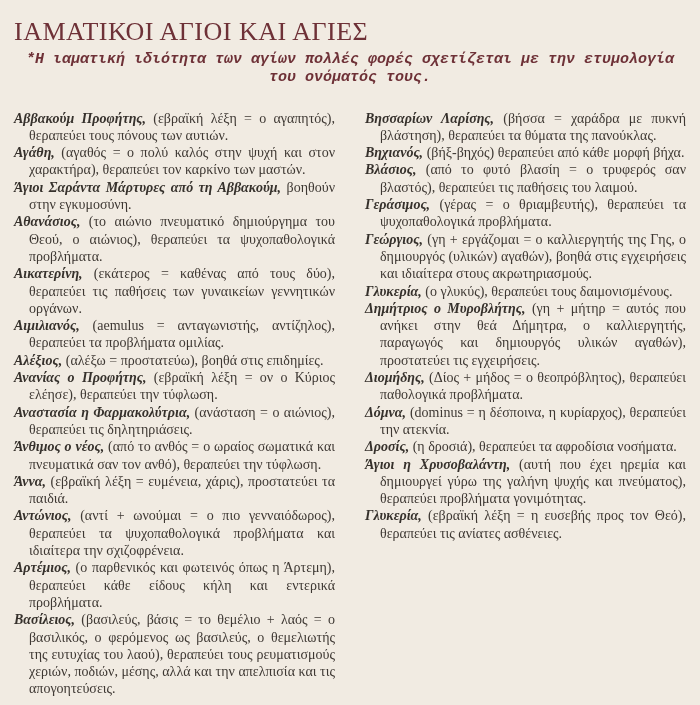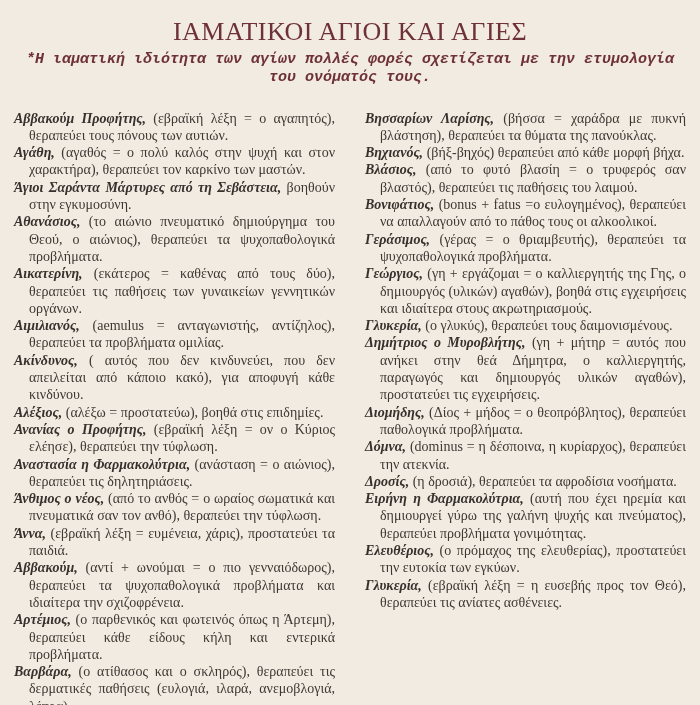--- a/index.html
+++ b/index.html
@@ -14,21 +14,20 @@
     overflow: hidden;
   }
   .page {
     box-sizing: border-box;
     width: 700px;
     height: 705px;
     padding: 18px 14px 14px 14px;
   }
   .doc-title {
     margin: 0;
-    text-align: center;
     font-size: 26px;
     font-weight: normal;
     letter-spacing: 0.5px;
     color: #6e3137;
     line-height: 1.1;
     font-family: Liberation Serif, serif;
   }
   .doc-subtitle {
     margin: 4px 0 0 0;
     text-align: center;
@@ -69,45 +68,41 @@
 </head>
 <body>
 
 <div class="page">
   <h1 class="doc-title">ΙΑΜΑΤΙΚΟΙ ΑΓΙΟΙ ΚΑΙ ΑΓΙΕΣ</h1>
   <p class="doc-subtitle">*Η ιαματική ιδιότητα των αγίων πολλές φορές σχετίζεται με την ετυμολογία του ονόματός τους.</p>
   <div class="columns">
     <div class="column">
         <p class="entry"><span class="saint-name">Αββακούμ Προφήτης,</span><span class="saint-desc"> (εβραϊκή λέξη = ο αγαπητός), θεραπεύει τους πόνους των αυτιών.</span></p>
         <p class="entry"><span class="saint-name">Αγάθη,</span><span class="saint-desc"> (αγαθός = ο πολύ καλός στην ψυχή και στον χαρακτήρα), θεραπεύει τον καρκίνο των μαστών.</span></p>
-        <p class="entry"><span class="saint-name">Άγιοι Σαράντα Μάρτυρες από τη Σεβάστεια,</span><span class="saint-desc"> βοηθούν στην εγκυμοσύνη.</span></p>
+        <p class="entry"><span class="saint-name">Άγιοι Σαράντα Μάρτυρες από τη Αββακούμ,</span><span class="saint-desc"> βοηθούν στην εγκυμοσύνη.</span></p>
         <p class="entry"><span class="saint-name">Αθανάσιος,</span><span class="saint-desc"> (το αιώνιο πνευματικό δημιούργημα του Θεού, ο αιώνιος), θεραπεύει τα ψυχοπαθολογικά προβλήματα.</span></p>
         <p class="entry"><span class="saint-name">Αικατερίνη,</span><span class="saint-desc"> (εκάτερος = καθένας από τους δύο), θεραπεύει τις παθήσεις των γυναικείων γεννητικών οργάνων.</span></p>
         <p class="entry"><span class="saint-name">Αιμιλιανός,</span><span class="saint-desc"> (aemulus = ανταγωνιστής, αντίζηλος), θεραπεύει τα προβλήματα ομιλίας.</span></p>
-        <p class="entry"><span class="saint-name">Ακίνδυνος,</span><span class="saint-desc"> ( αυτός που δεν κινδυνεύει, που δεν απειλείται από κάποιο κακό), για αποφυγή κάθε κινδύνου.</span></p>
         <p class="entry"><span class="saint-name">Αλέξιος,</span><span class="saint-desc"> (αλέξω = προστατεύω), βοηθά στις επιδημίες.</span></p>
         <p class="entry"><span class="saint-name">Ανανίας ο Προφήτης,</span><span class="saint-desc"> (εβραϊκή λέξη = ον ο Κύριος ελέησε), θεραπεύει την τύφλωση.</span></p>
         <p class="entry"><span class="saint-name">Αναστασία η Φαρμακολύτρια,</span><span class="saint-desc"> (ανάσταση = ο αιώνιος), θεραπεύει τις δηλητηριάσεις.</span></p>
         <p class="entry"><span class="saint-name">Άνθιμος ο νέος,</span><span class="saint-desc"> (από το ανθός = ο ωραίος σωματικά και πνευματικά σαν τον ανθό), θεραπεύει την τύφλωση.</span></p>
         <p class="entry"><span class="saint-name">Άννα,</span><span class="saint-desc"> (εβραϊκή λέξη = ευμένεια, χάρις), προστατεύει τα παιδιά.</span></p>
-        <p class="entry"><span class="saint-name">Αββακούμ,</span><span class="saint-desc"> (αντί + ωνούμαι = ο πιο γενναιόδωρος), θεραπεύει τα ψυχοπαθολογικά προβλήματα και ιδιαίτερα την σχιζοφρένεια.</span></p>
+        <p class="entry"><span class="saint-name">Αντώνιος,</span><span class="saint-desc"> (αντί + ωνούμαι = ο πιο γενναιόδωρος), θεραπεύει τα ψυχοπαθολογικά προβλήματα και ιδιαίτερα την σχιζοφρένεια.</span></p>
         <p class="entry"><span class="saint-name">Αρτέμιος,</span><span class="saint-desc"> (ο παρθενικός και φωτεινός όπως η Άρτεμη), θεραπεύει κάθε είδους κήλη και εντερικά προβλήματα.</span></p>
-        <p class="entry"><span class="saint-name">Βαρβάρα,</span><span class="saint-desc"> (ο ατίθασος και ο σκληρός), θεραπεύει τις δερματικές παθήσεις (ευλογιά, ιλαρά, ανεμοβλογιά, λέπρα).</span></p>
         <p class="entry"><span class="saint-name">Βασίλειος,</span><span class="saint-desc"> (βασιλεύς, βάσις = το θεμέλιο + λαός = ο βασιλικός, ο φερόμενος ως βασιλεύς, ο θεμελιωτής της ευτυχίας του λαού), θεραπεύει τους ρευματισμούς χεριών, ποδιών, μέσης, αλλά και την απελπισία και τις απογοητεύσεις.</span></p>
       </div>
     <div class="column">
         <p class="entry"><span class="saint-name">Βησσαρίων Λαρίσης,</span><span class="saint-desc"> (βήσσα = χαράδρα με πυκνή βλάστηση), θεραπεύει τα θύματα της πανούκλας.</span></p>
         <p class="entry"><span class="saint-name">Βηχιανός,</span><span class="saint-desc"> (βήξ-βηχός) θεραπεύει από κάθε μορφή βήχα.</span></p>
         <p class="entry"><span class="saint-name">Βλάσιος,</span><span class="saint-desc"> (από το φυτό βλασίη = ο τρυφερός σαν βλαστός), θεραπεύει τις παθήσεις του λαιμού.</span></p>
-        <p class="entry"><span class="saint-name">Βονιφάτιος,</span><span class="saint-desc"> (bonus + fatus =ο ευλογημένος), θεραπεύει να απαλλαγούν από το πάθος τους οι αλκοολικοί.</span></p>
         <p class="entry"><span class="saint-name">Γεράσιμος,</span><span class="saint-desc"> (γέρας = ο θριαμβευτής), θεραπεύει τα ψυχοπαθολογικά προβλήματα.</span></p>
         <p class="entry"><span class="saint-name">Γεώργιος,</span><span class="saint-desc"> (γη + εργάζομαι = ο καλλιεργητής της Γης, ο δημιουργός (υλικών) αγαθών), βοηθά στις εγχειρήσεις και ιδιαίτερα στους ακρωτηριασμούς.</span></p>
         <p class="entry"><span class="saint-name">Γλυκερία,</span><span class="saint-desc"> (ο γλυκύς), θεραπεύει τους δαιμονισμένους.</span></p>
         <p class="entry"><span class="saint-name">Δημήτριος ο Μυροβλήτης,</span><span class="saint-desc"> (γη + μήτηρ = αυτός που ανήκει στην θεά Δήμητρα, ο καλλιεργητής, παραγωγός και δημιουργός υλικών αγαθών), προστατεύει τις εγχειρήσεις.</span></p>
         <p class="entry"><span class="saint-name">Διομήδης,</span><span class="saint-desc"> (Δίος + μήδος = ο θεοπρόβλητος), θεραπεύει παθολογικά προβλήματα.</span></p>
         <p class="entry"><span class="saint-name">Δόμνα,</span><span class="saint-desc"> (dominus = η δέσποινα, η κυρίαρχος), θεραπεύει την ατεκνία.</span></p>
         <p class="entry"><span class="saint-name">Δροσίς,</span><span class="saint-desc"> (η δροσιά), θεραπεύει τα αφροδίσια νοσήματα.</span></p>
-        <p class="entry"><span class="saint-name">Ειρήνη η Φαρμακολύτρια,</span><span class="saint-desc"> (αυτή που έχει ηρεμία και δημιουργεί γύρω της γαλήνη ψυχής και πνεύματος), θεραπεύει προβλήματα γονιμότητας.</span></p>
-        <p class="entry"><span class="saint-name">Ελευθέριος,</span><span class="saint-desc"> (ο πρόμαχος της ελευθερίας), προστατεύει την ευτοκία των εγκύων.</span></p>
+        <p class="entry"><span class="saint-name">Άγιοι η Χρυσοβαλάντη,</span><span class="saint-desc"> (αυτή που έχει ηρεμία και δημιουργεί γύρω της γαλήνη ψυχής και πνεύματος), θεραπεύει προβλήματα γονιμότητας.</span></p>
         <p class="entry"><span class="saint-name">Γλυκερία,</span><span class="saint-desc"> (εβραϊκή λέξη = η ευσεβής προς τον Θεό), θεραπεύει τις ανίατες ασθένειες.</span></p>
       </div>
   </div>
 </div>
 
 </body></html>

